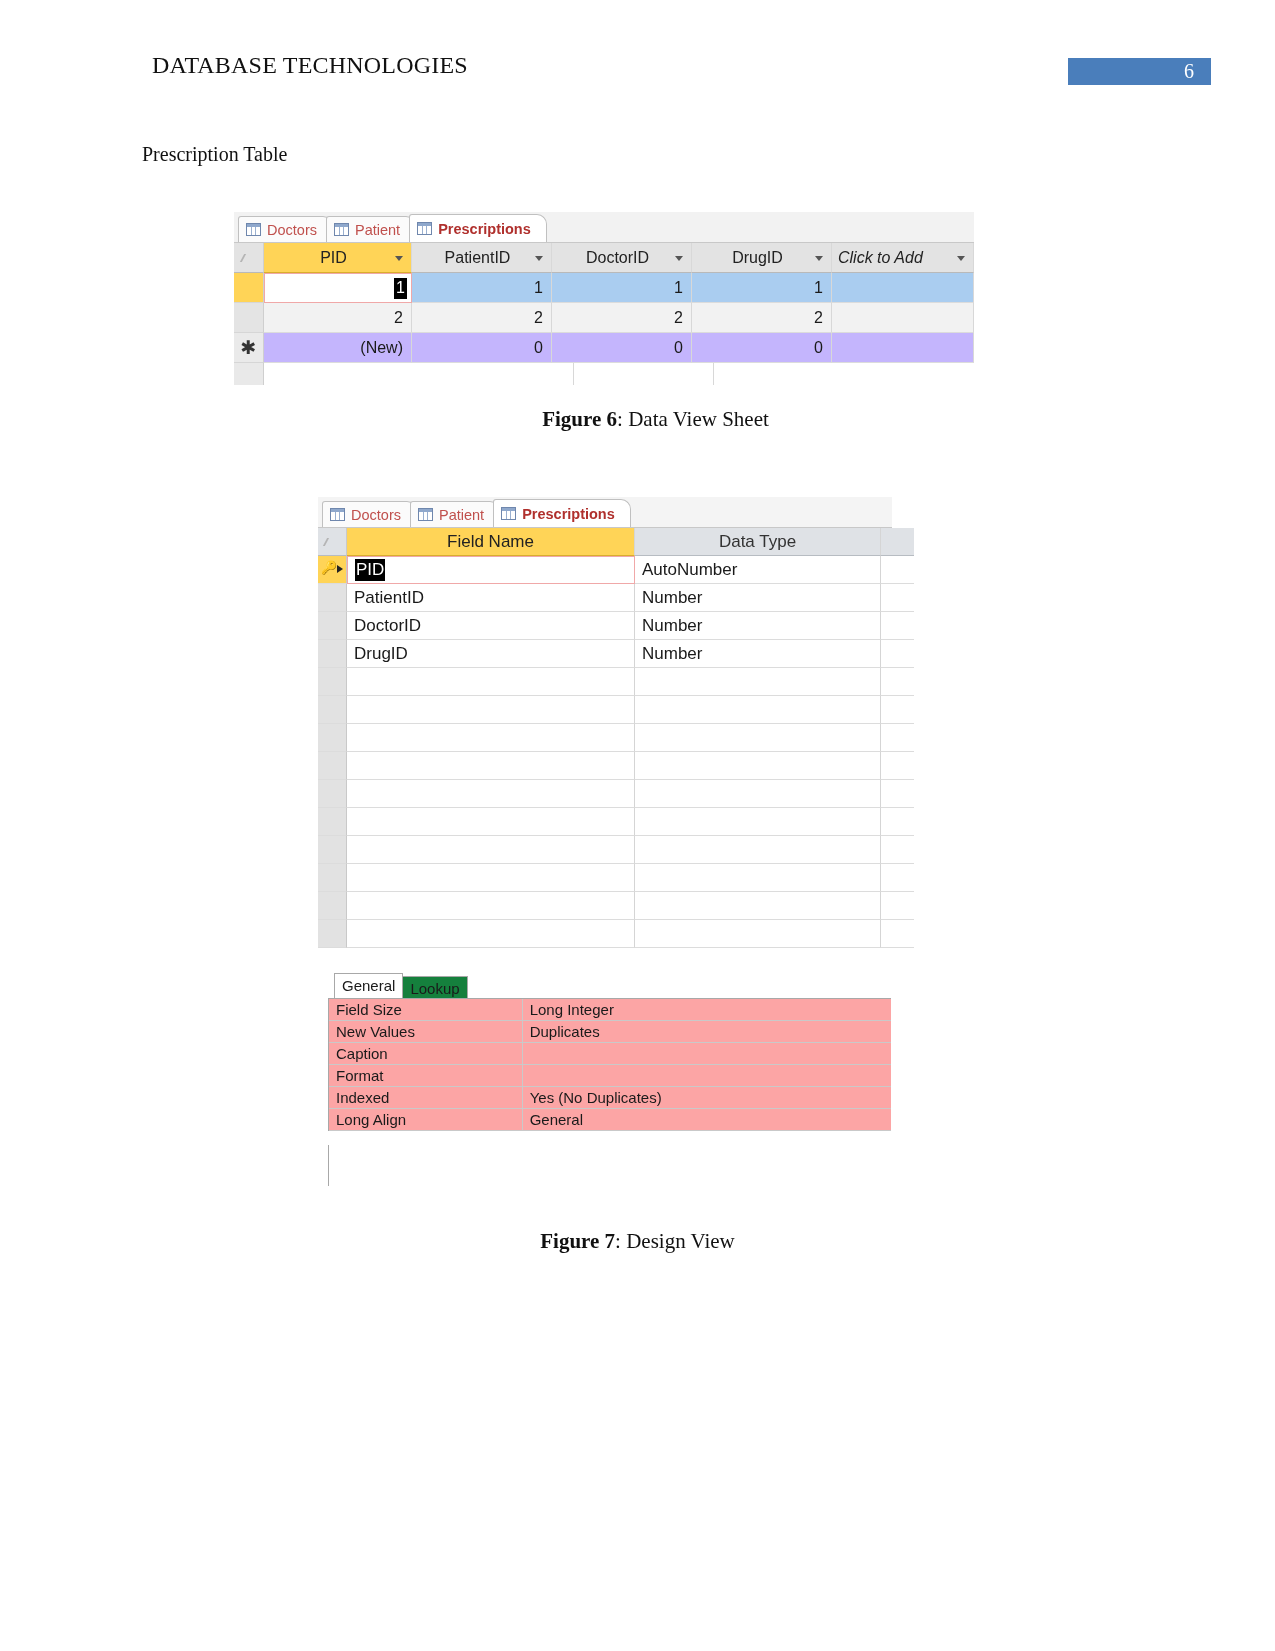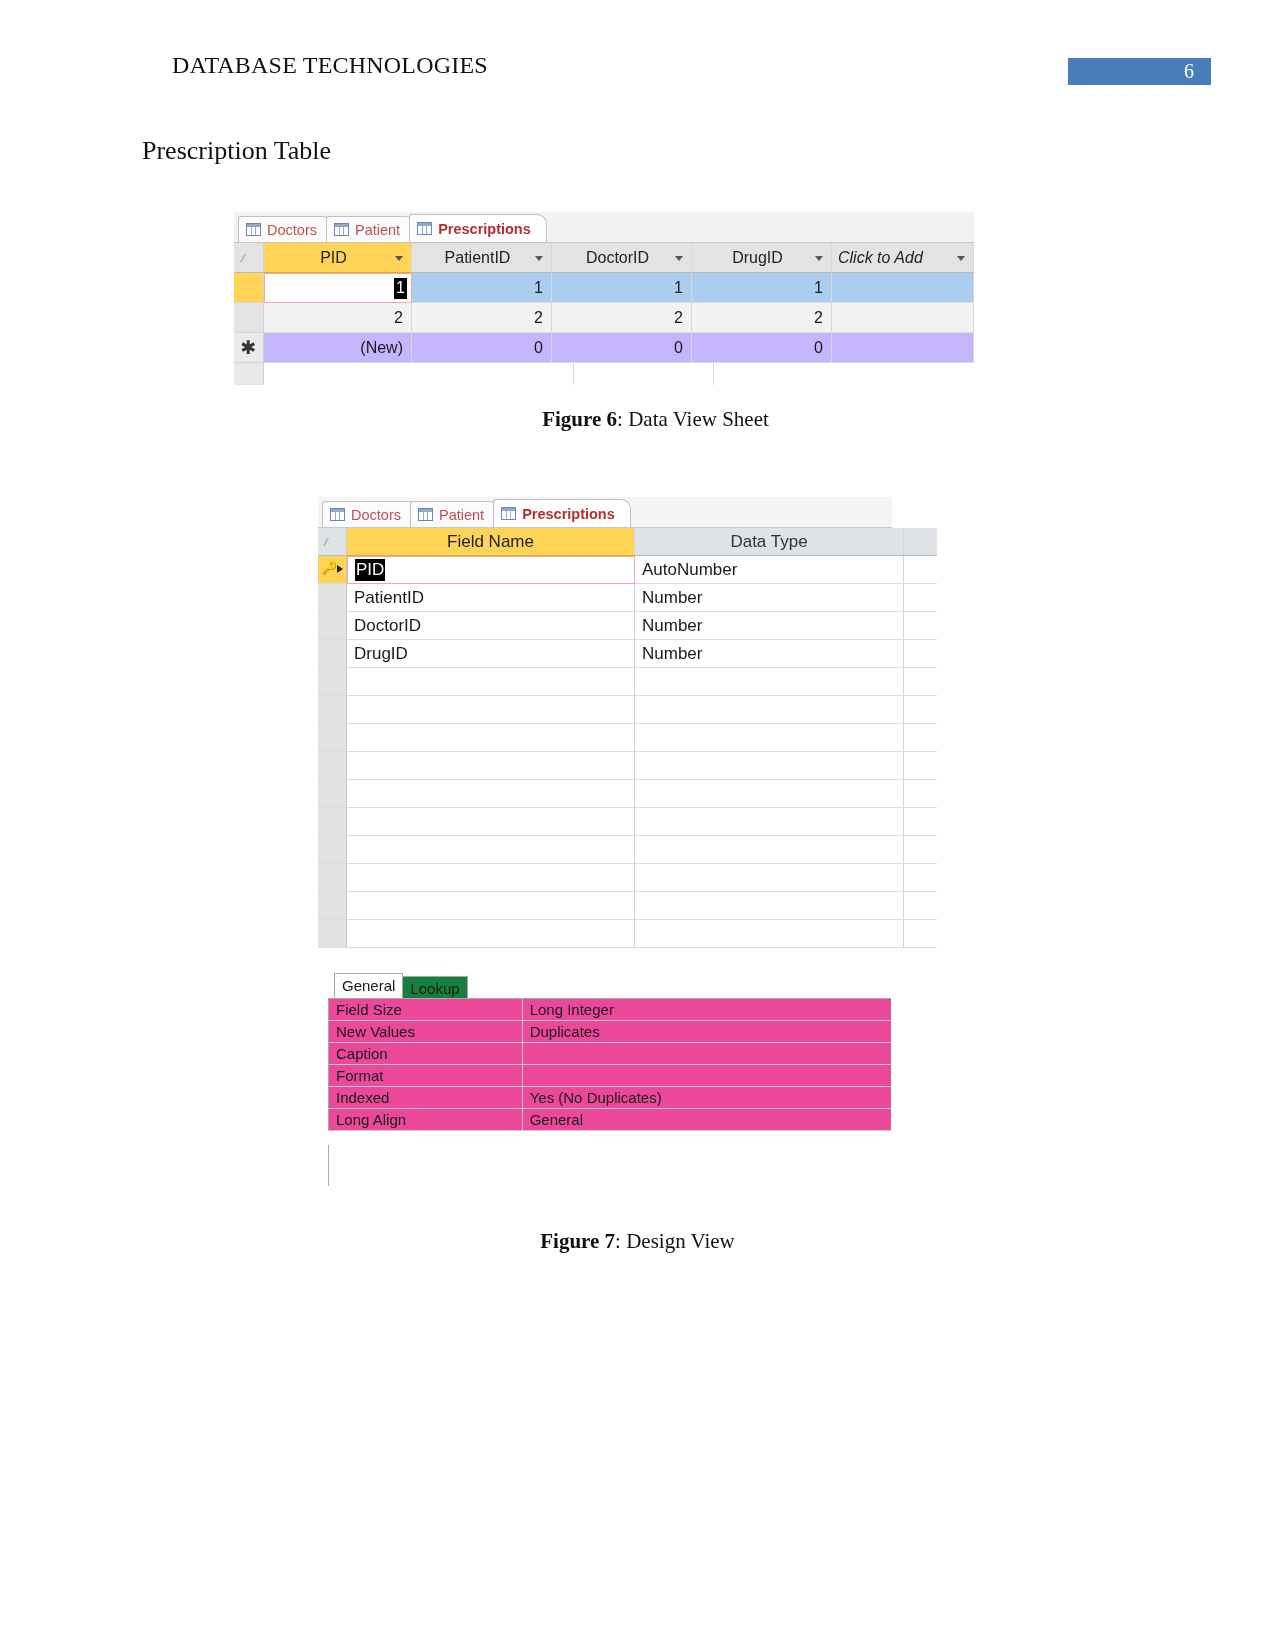--- a/index.html
+++ b/index.html
@@ -17,21 +17,21 @@
   }
 
   
   .doc-header {
     position: absolute;
     top: 52px; left: 0; right: 0;
     height: 42px;
   }
   .doc-header-title {
     position: absolute;
-    left: 172px; top: 0;
+    left: 152px; top: 0;
     font-family: "Liberation Serif", serif;
     font-size: 24px;
     letter-spacing: 0.2px;
     color: #111;
     white-space: nowrap;
   }
   .page-badge {
     position: absolute;
     right: 64px; top: 6px;
     width: 143px; height: 27px;
@@ -40,22 +40,22 @@
     font-family: "Liberation Serif", serif;
     font-size: 20px;
     text-align: right;
     box-sizing: border-box;
     padding-right: 17px;
     line-height: 27px;
   }
 
   .body-text {
     position: absolute;
-    left: 142px; top: 136px;
-    font-size: 26px;
+    left: 142px; top: 143px;
+    font-size: 20px;
     color: #111;
     white-space: nowrap;
   }
 
   
   .fig-caption {
     position: absolute;
     width: 100%;
     text-align: center;
     font-size: 21px;
@@ -312,21 +312,21 @@
   }
   .dv-head .dv-sel::after {
     content: "";
     position: absolute;
     left: 7px; top: 10px;
     width: 13px; height: 8px;
     border-left: 2px solid #b5b5b5;
     transform: skewX(-28deg);
   }
   .dv-col-name { width: 288px; }
-  .dv-col-type { width: 269px; }
+  .dv-col-type { width: 246px; }
   .dv-col-desc { width: 33px; border-right: none; }
   .dv-cell.pk-editing {
     border: 1px solid #f0a8a8;
     background: #ffffff;
   }
   .dv-cell .sel-text {
     background: #000000;
     color: #ffffff;
     padding: 1px 1px 2px 1px;
     line-height: 19px;
@@ -375,21 +375,21 @@
   .fp-row { display: flex; height: 22px; }
   .fp-key, .fp-val {
     border-bottom: 1px solid #c9c9c9;
     box-sizing: border-box;
     font-family: "Liberation Sans", sans-serif;
     font-size: 15px;
     color: #1a1a1a;
     display: flex;
     align-items: center;
     padding-left: 7px;
-    background: #ec4899;
+    background: #fca5a5;
   }
   .fp-key { width: 194px; border-right: 1px solid #c9c9c9; }
   .fp-val { width: 369px; }
   .fp-stem {
     position: absolute;
     left: 328px; top: 1145px;
     width: 1px; height: 41px;
     background: #a8a8a8;
   }
 </style>

